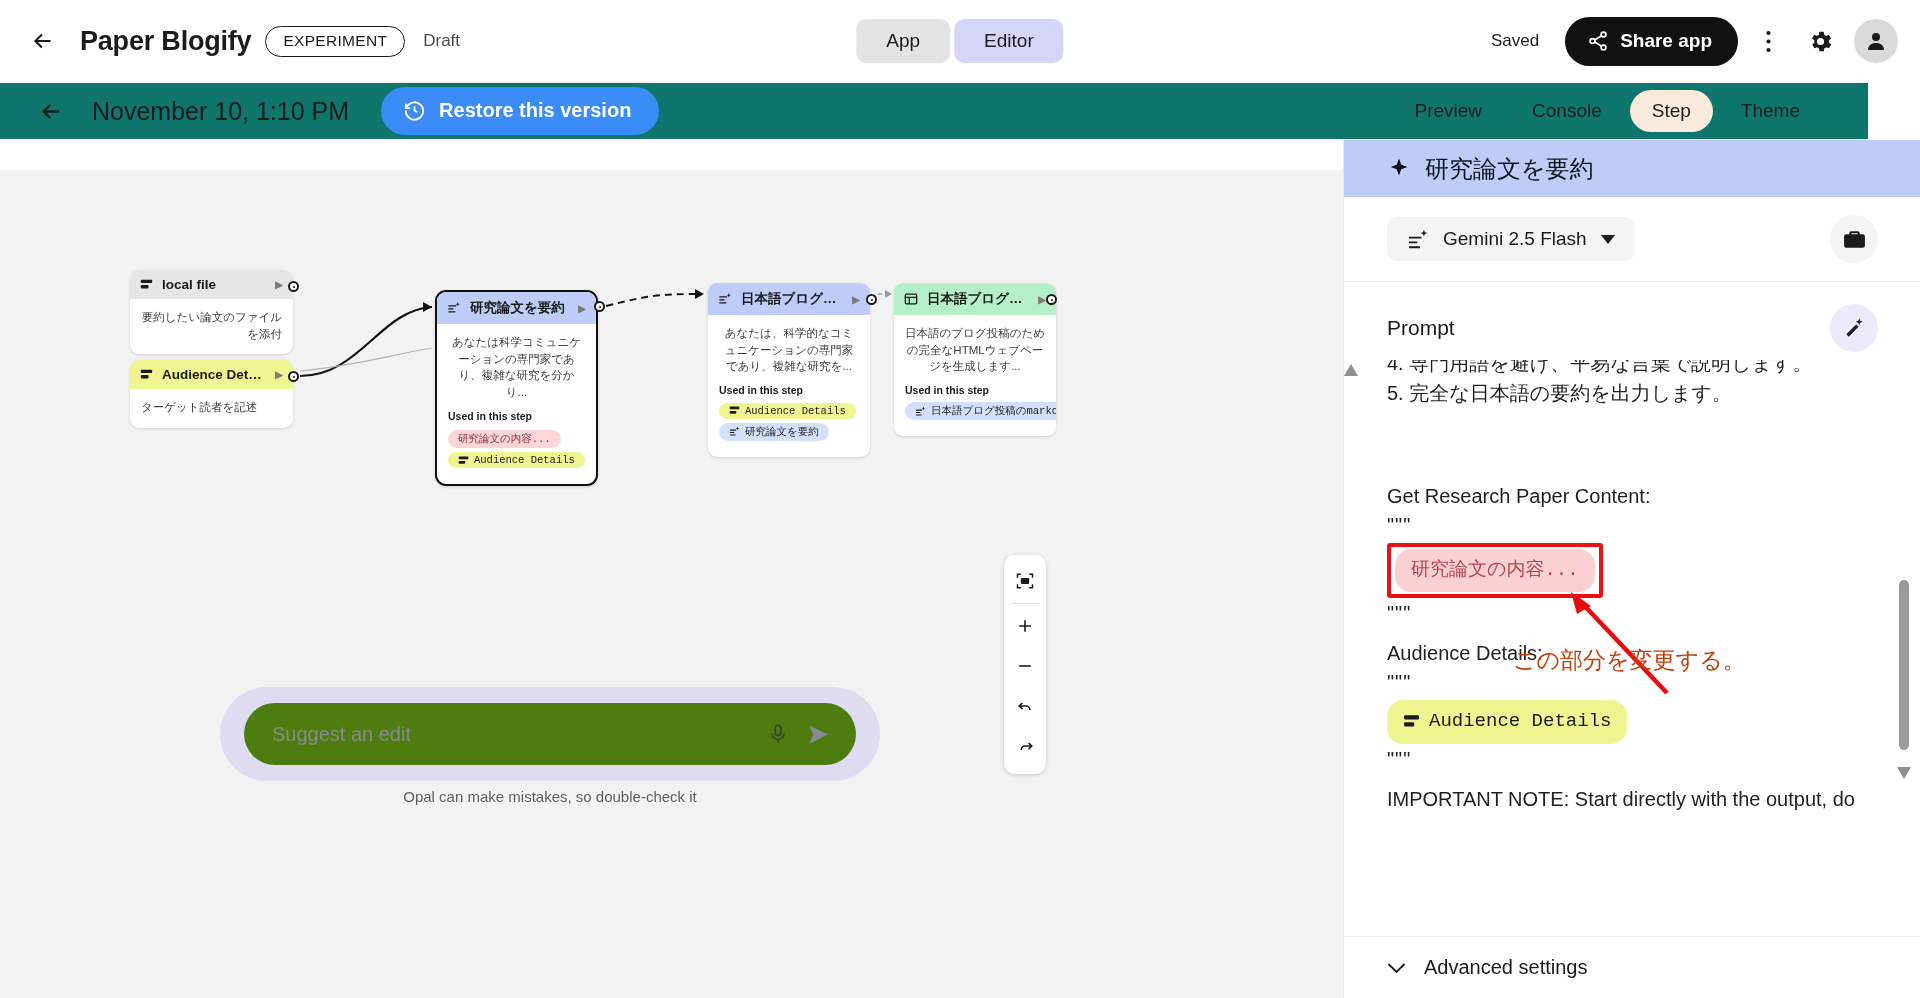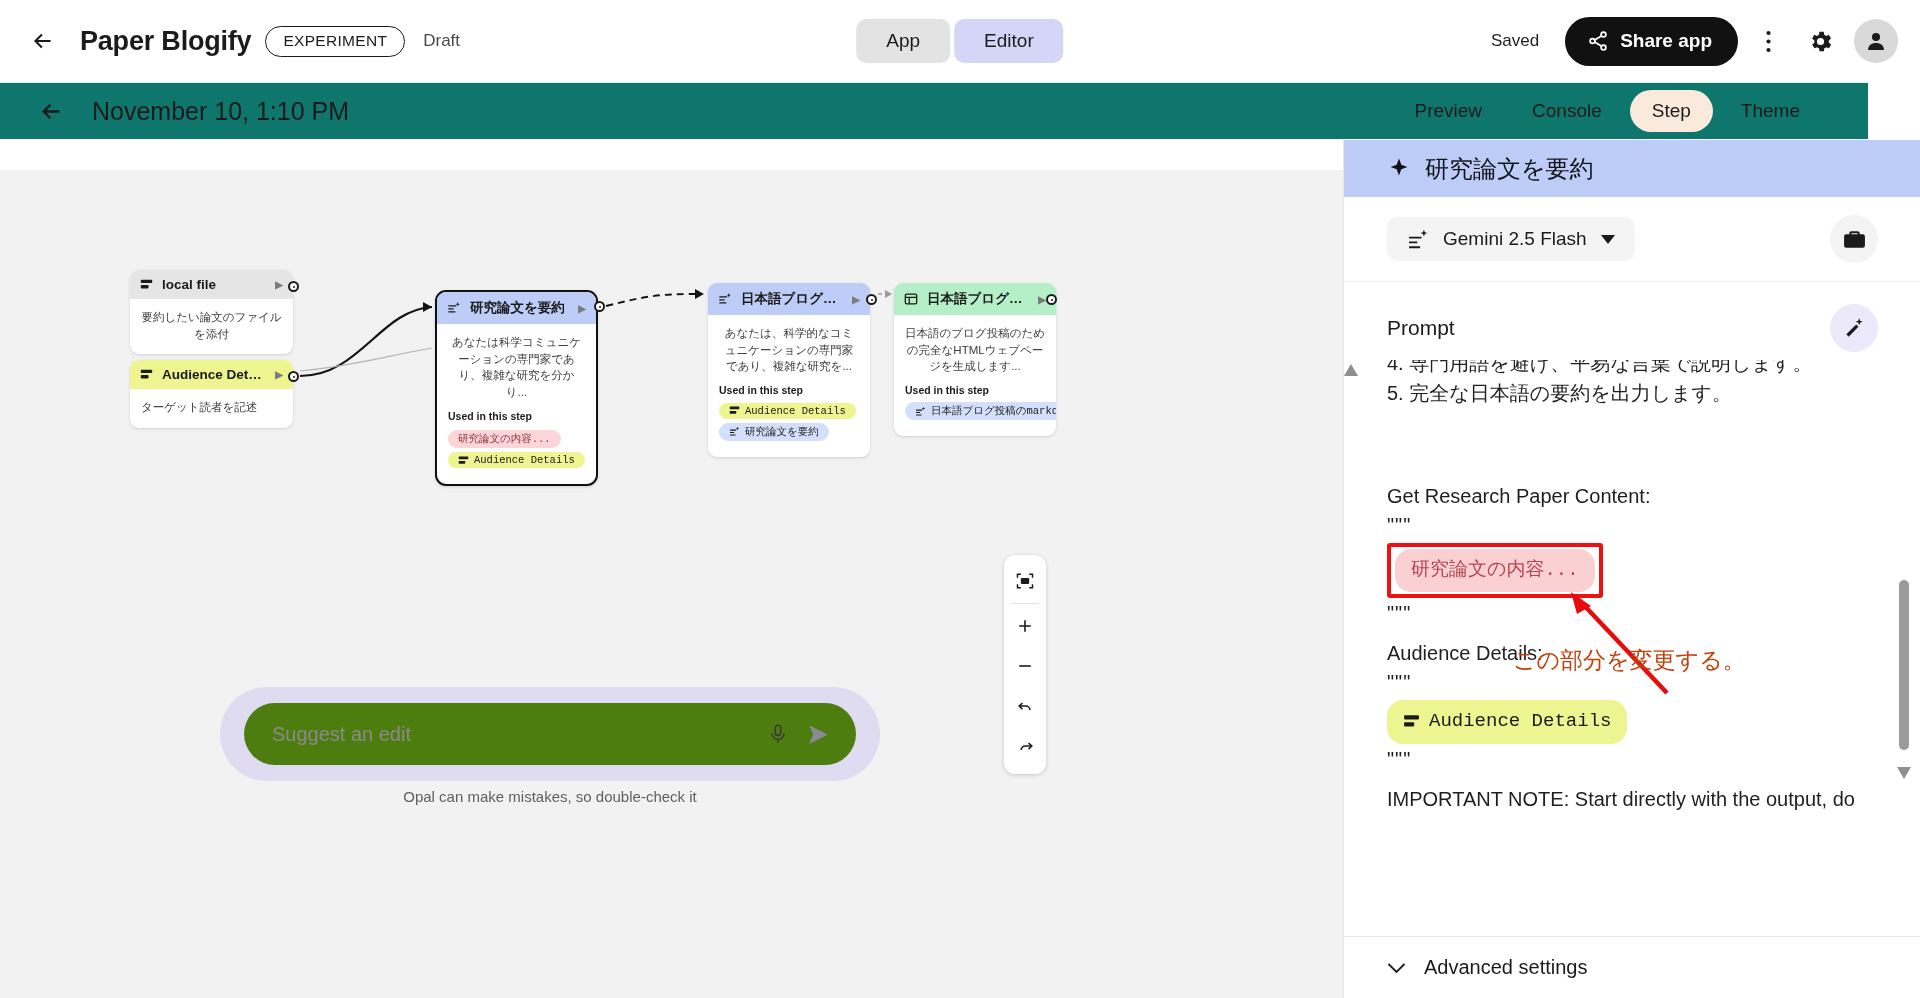--- a/index.html
+++ b/index.html
@@ -294,20 +294,28 @@
     </div>
   </div>
 
   <div class="subbar">
     <div class="sub-back">
       <svg width="27" height="27" viewBox="0 0 24 24" fill="none" stroke="#1b1b1b" stroke-width="2.1">
         <path d="M19 12H5M11 18l-6-6 6-6"></path>
       </svg>
     </div>
     <div class="version-date">November 10, 1:10 PM</div>
+    <div class="restore-btn">
+      <svg width="23" height="23" viewBox="0 0 24 24" fill="none" stroke="#fff" stroke-width="2">
+        <path d="M3.5 9.5A9 9 0 113 12"></path>
+          <path d="M3 5v4.5h4.5"></path>
+          <path d="M12 7.5V12l3 1.8"></path>
+      </svg>
+      <span>Restore this version</span>
+    </div>
     <div class="subtabs">
       <div class="subtab">Preview</div>
       <div class="subtab">Console</div>
       <div class="subtab active">Step</div>
       <div class="subtab">Theme</div>
     </div>
   </div>
 
   <div class="canvas">
 
@@ -324,21 +332,21 @@
     <div class="node" id="node-local-file">
       <div class="node-head" style="background:#e5e5e5">
         <svg width="13" height="13" viewBox="0 0 16 16" fill="#1b1b1b">
           <rect x="1" y="2" width="14" height="4.2" rx="1"></rect>
             <rect x="1" y="8.6" width="9.5" height="4.2" rx="1"></rect>
         </svg>
         <span class="ttl">local file</span>
         <span class="caret">▶</span>
       </div>
       <div class="node-body">
-        <div class="node-desc" style="text-align:center">要約したい論文のファイルを添付</div>
+        <div class="node-desc" style="text-align:right">要約したい論文のファイルを添付</div>
       </div>
     </div>
     <div class="port" style="left:288px;top:111px"></div>
 
     <div class="node" id="node-audience">
       <div class="node-head" style="background:#eef48f">
         <svg width="13" height="13" viewBox="0 0 16 16" fill="#1b1b1b">
           <rect x="1" y="2" width="14" height="4.2" rx="1"></rect>
             <rect x="1" y="8.6" width="9.5" height="4.2" rx="1"></rect>
         </svg>

